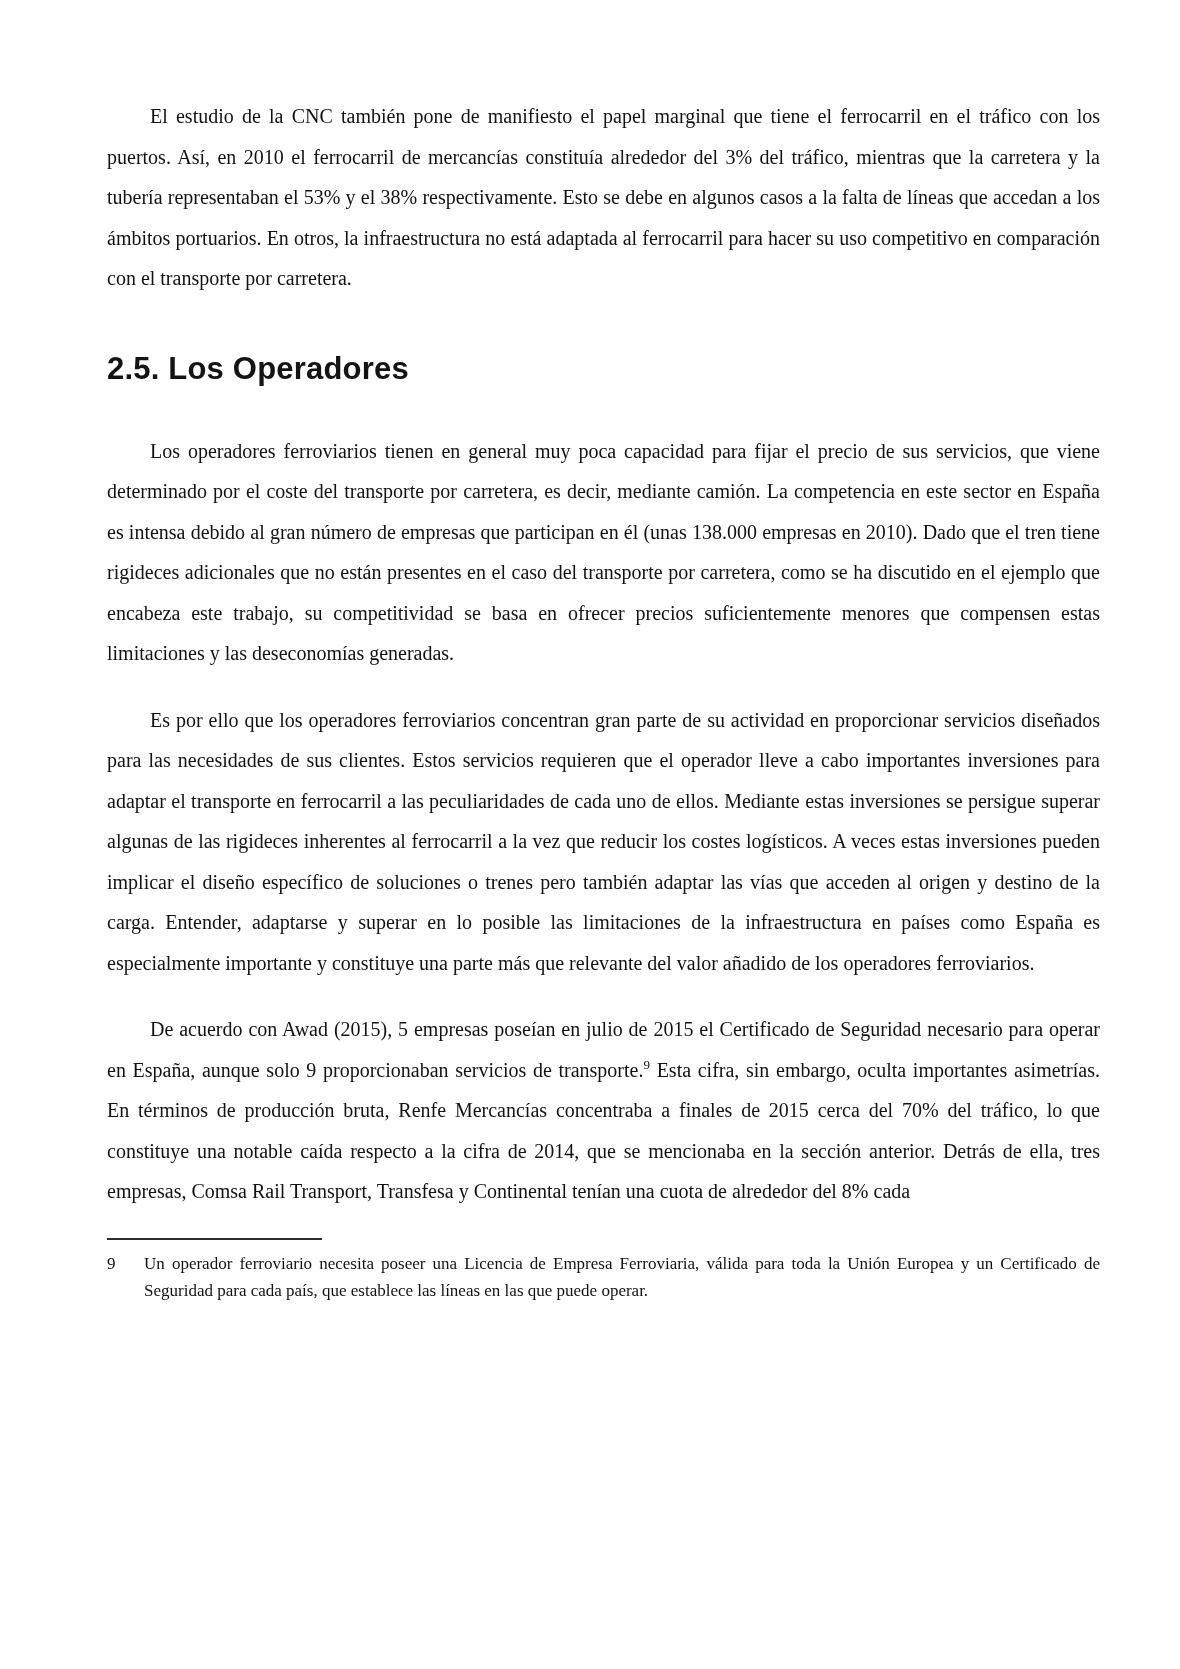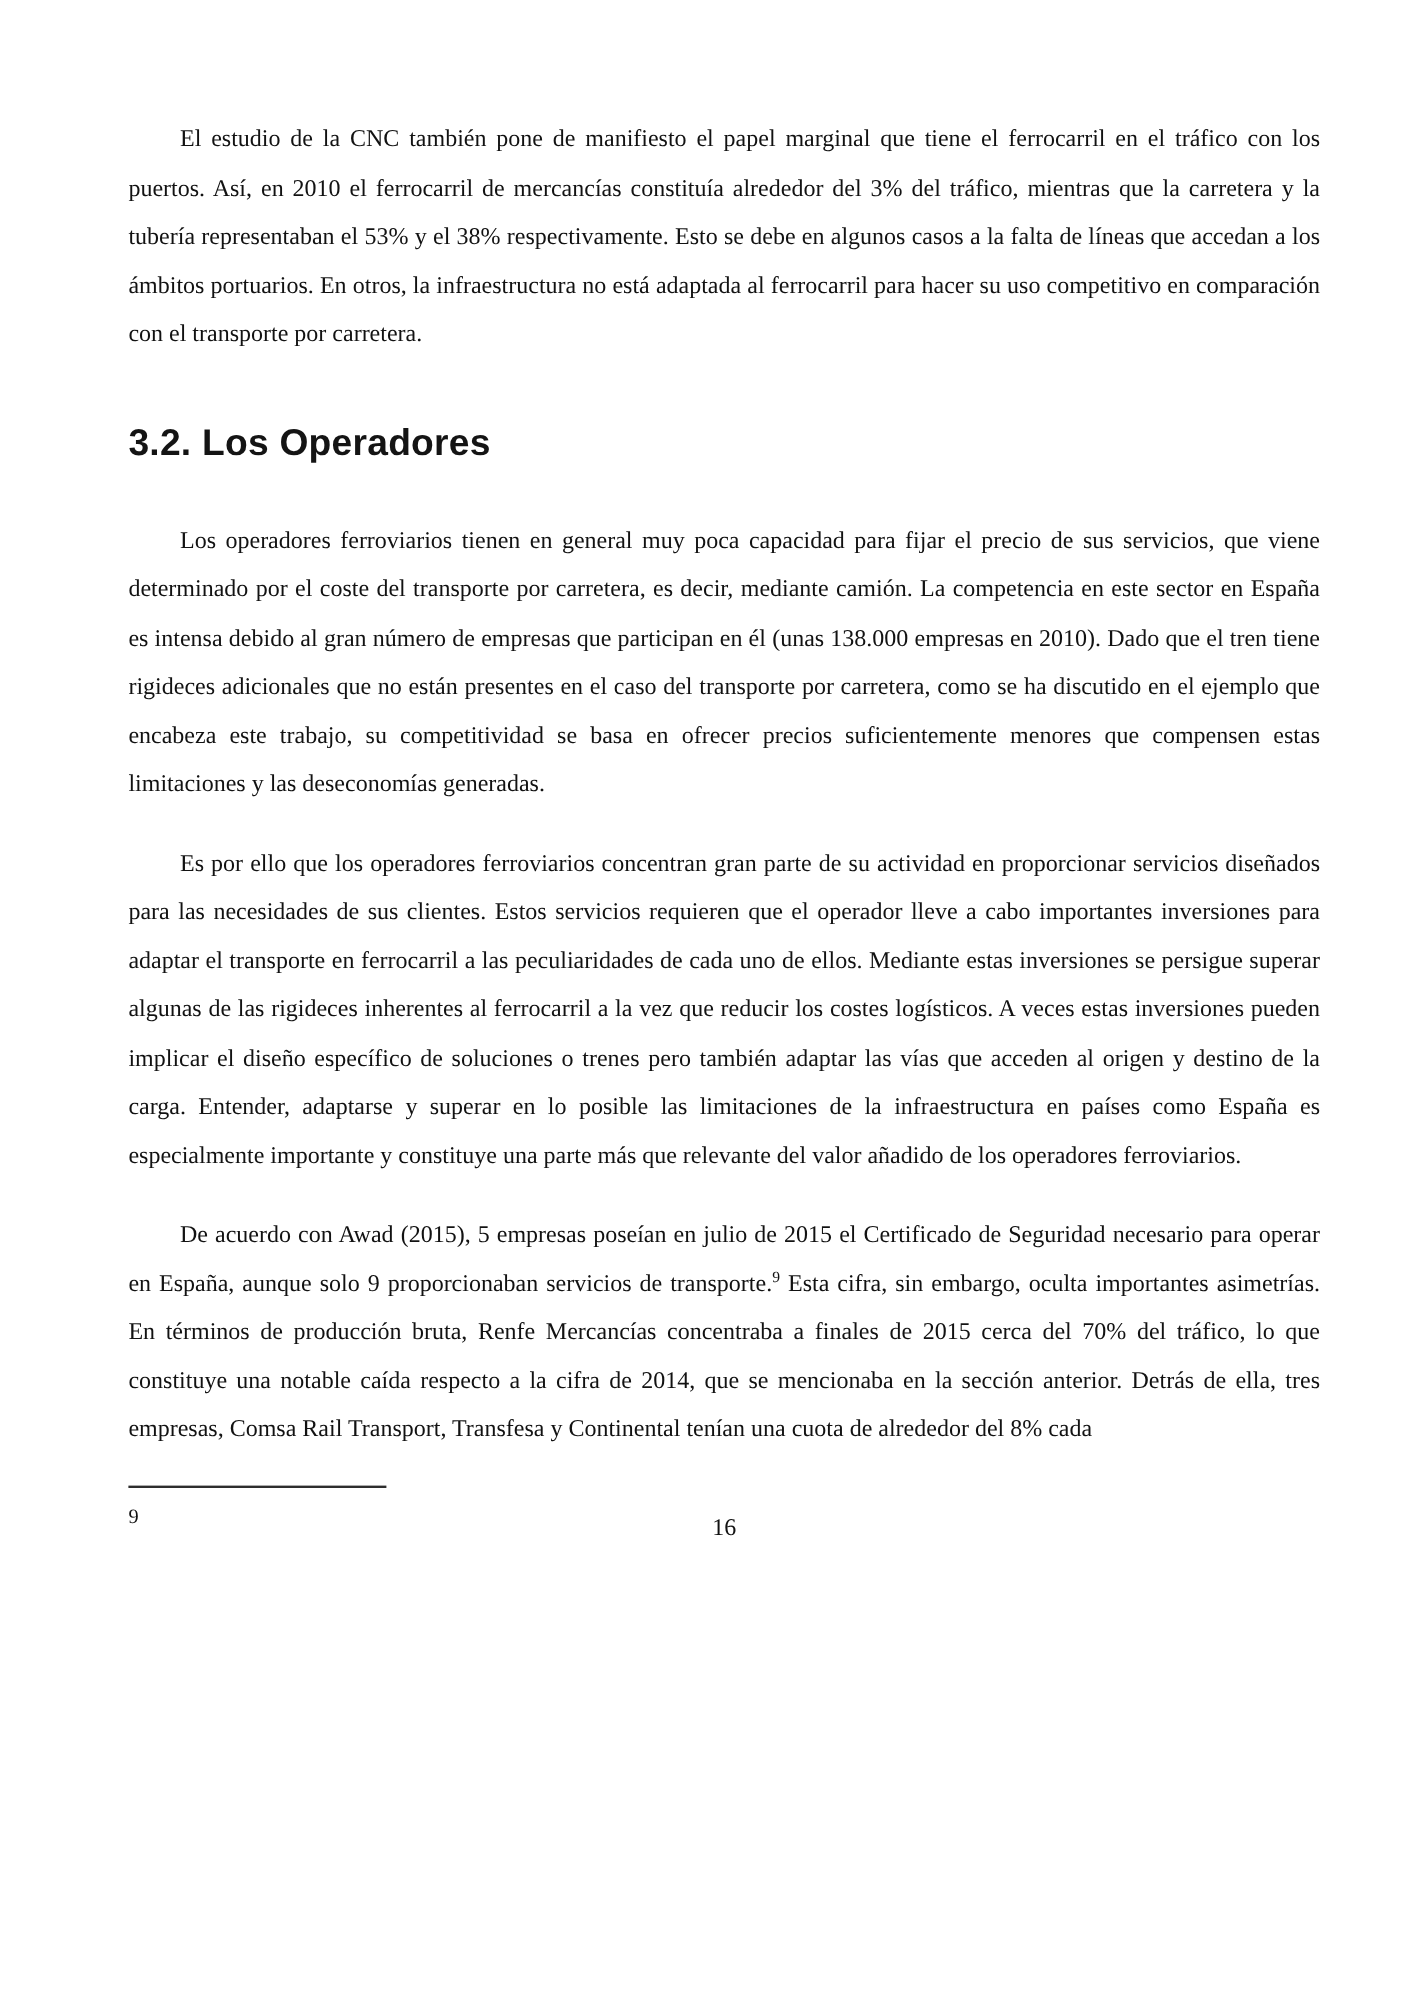--- a/index.html
+++ b/index.html
@@ -63,31 +63,31 @@
     margin-top: 22px;
   }
 </style>
 </head>
 <body>
 
 <div class="page">
 
   <p class="body-text">El estudio de la CNC también pone de manifiesto el papel marginal que tiene el ferrocarril en el tráfico con los puertos. Así, en 2010 el ferrocarril de mercancías constituía alrededor del 3% del tráfico, mientras que la carretera y la tubería representaban el 53% y el 38% respectivamente. Esto se debe en algunos casos a la falta de líneas que accedan a los ámbitos portuarios. En otros, la infraestructura no está adaptada al ferrocarril para hacer su uso competitivo en comparación con el transporte por carretera.</p>
 
-  <h2 class="section-heading">3.2. Los Operadores</h2>
+  <h2 class="section-heading">2.5. Los Operadores</h2>
 
   <p class="body-text">Los operadores ferroviarios tienen en general muy poca capacidad para fijar el precio de sus servicios, que viene determinado por el coste del transporte por carretera, es decir, mediante camión. La competencia en este sector en España es intensa debido al gran número de empresas que participan en él (unas 138.000 empresas en 2010). Dado que el tren tiene rigideces adicionales que no están presentes en el caso del transporte por carretera, como se ha discutido en el ejemplo que encabeza este trabajo, su competitividad se basa en ofrecer precios suficientemente menores que compensen estas limitaciones y las deseconomías generadas.</p>
 
   <p class="body-text">Es por ello que los operadores ferroviarios concentran gran parte de su actividad en proporcionar servicios diseñados para las necesidades de sus clientes. Estos servicios requieren que el operador lleve a cabo importantes inversiones para adaptar el transporte en ferrocarril a las peculiaridades de cada uno de ellos. Mediante estas inversiones se persigue superar algunas de las rigideces inherentes al ferrocarril a la vez que reducir los costes logísticos. A veces estas inversiones pueden implicar el diseño específico de soluciones o trenes pero también adaptar las vías que acceden al origen y destino de la carga. Entender, adaptarse y superar en lo posible las limitaciones de la infraestructura en países como España es especialmente importante y constituye una parte más que relevante del valor añadido de los operadores ferroviarios.</p>
 
   <p class="body-text"><span>De acuerdo con Awad (2015), 5 empresas poseían en julio de 2015 el Certificado de Seguridad necesario para operar en España, aunque solo 9 proporcionaban servicios de transporte.</span><sup class="fn-ref">9</sup>
     <span>Esta cifra, sin embargo, oculta importantes asimetrías. En términos de producción bruta, Renfe Mercancías concentraba a finales de 2015 cerca del 70% del tráfico, lo que constituye una notable caída respecto a la cifra de 2014, que se mencionaba en la sección anterior. Detrás de ella, tres empresas, Comsa Rail Transport, Transfesa y Continental tenían una cuota de alrededor del 8% cada</span></p>
 
   <div class="footnote-area">
     <div class="footnote-rule"></div>
     <div class="footnote">
       <span class="footnote-num">9</span>
+      <span>Un operador ferroviario necesita poseer una Licencia de Empresa Ferroviaria, válida para toda la Unión Europea y un Certificado de Seguridad para cada país, que establece las líneas en las que puede operar.</span>
     </div>
   </div>
 
-  <div class="page-number">16</div>
 
 </div>
 
 </body></html>

